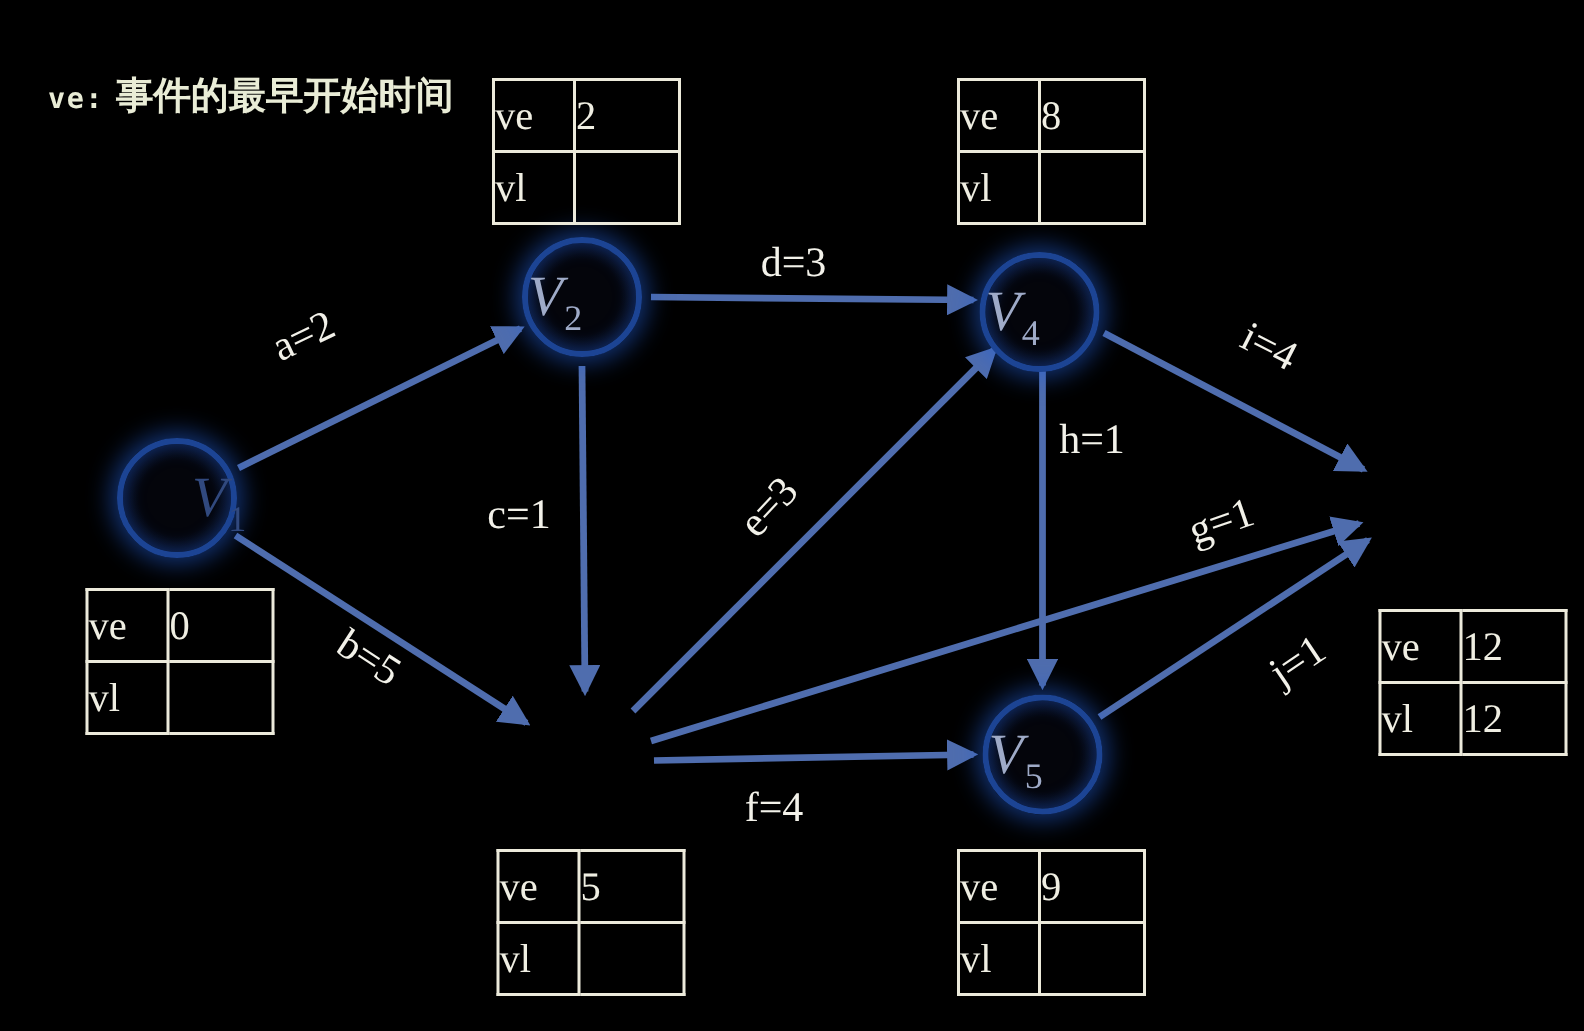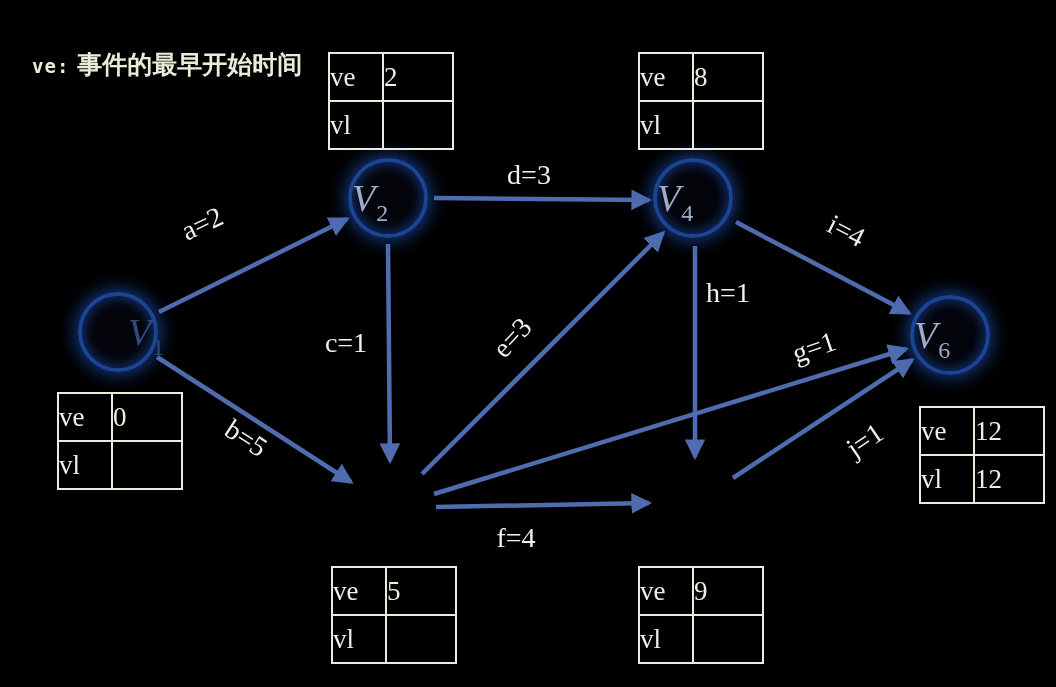--- a/index.html
+++ b/index.html
@@ -137,25 +137,25 @@
     <text class="edge-label" x="842" y="239" transform="rotate(27 842 239)">i=4</text>
     <text class="edge-label" x="870" y="448" transform="rotate(-34 870 448)">j=1</text>
   </svg>
 
   <div class="node" style="left:78px;  top:292px">
     <span class="nlabel dark"><i>V</i><sub>1</sub></span>
   </div>
   <div class="node" style="left:348px; top:158px">
     <span class="nlabel light"><i>V</i><sub>2</sub></span>
   </div>
-  <div class="node" style="left:653px; top:158px">
+  <div class="node" style="left:653px; top:168px">
     <span class="nlabel light"><i>V</i><sub>4</sub></span>
   </div>
-  <div class="node" style="left:910px; top:295px">
-    <span class="nlabel light"><i>V</i><sub>6</sub></span>
+  <div class="node" style="left:655px; top:463px">
+    <span class="nlabel light"><i>V</i><sub>5</sub></span>
   </div>
 
   <table class="vtable" style="left:57px; top:392px">
     <tbody>
         <tr>
           <td class="lab">ve</td>
           <td class="val">0</td>
         </tr>
     <tr>
           <td class="lab">vl</td>

